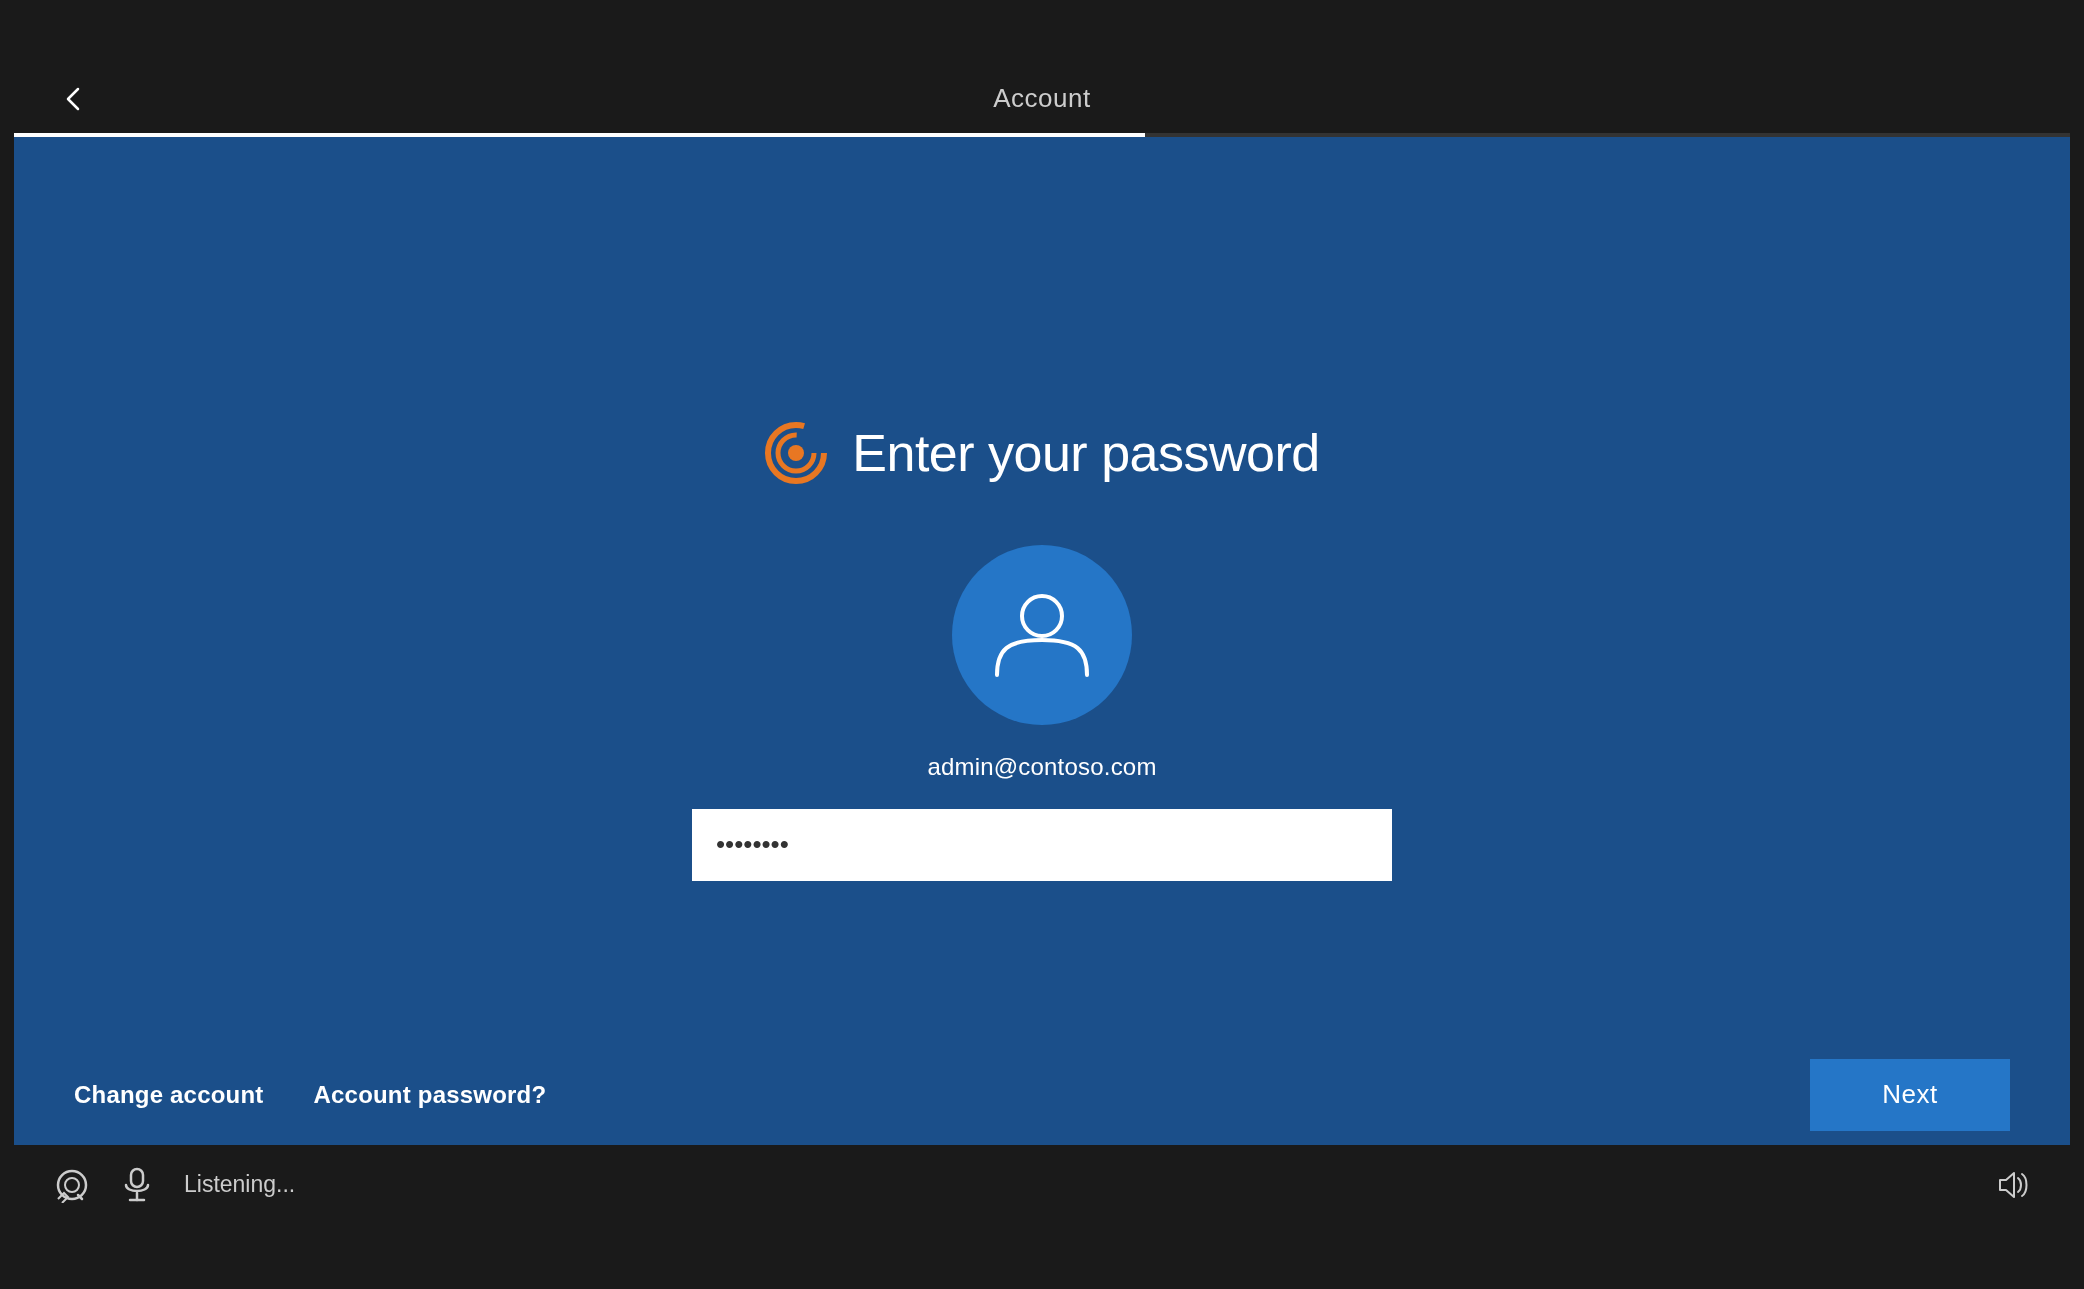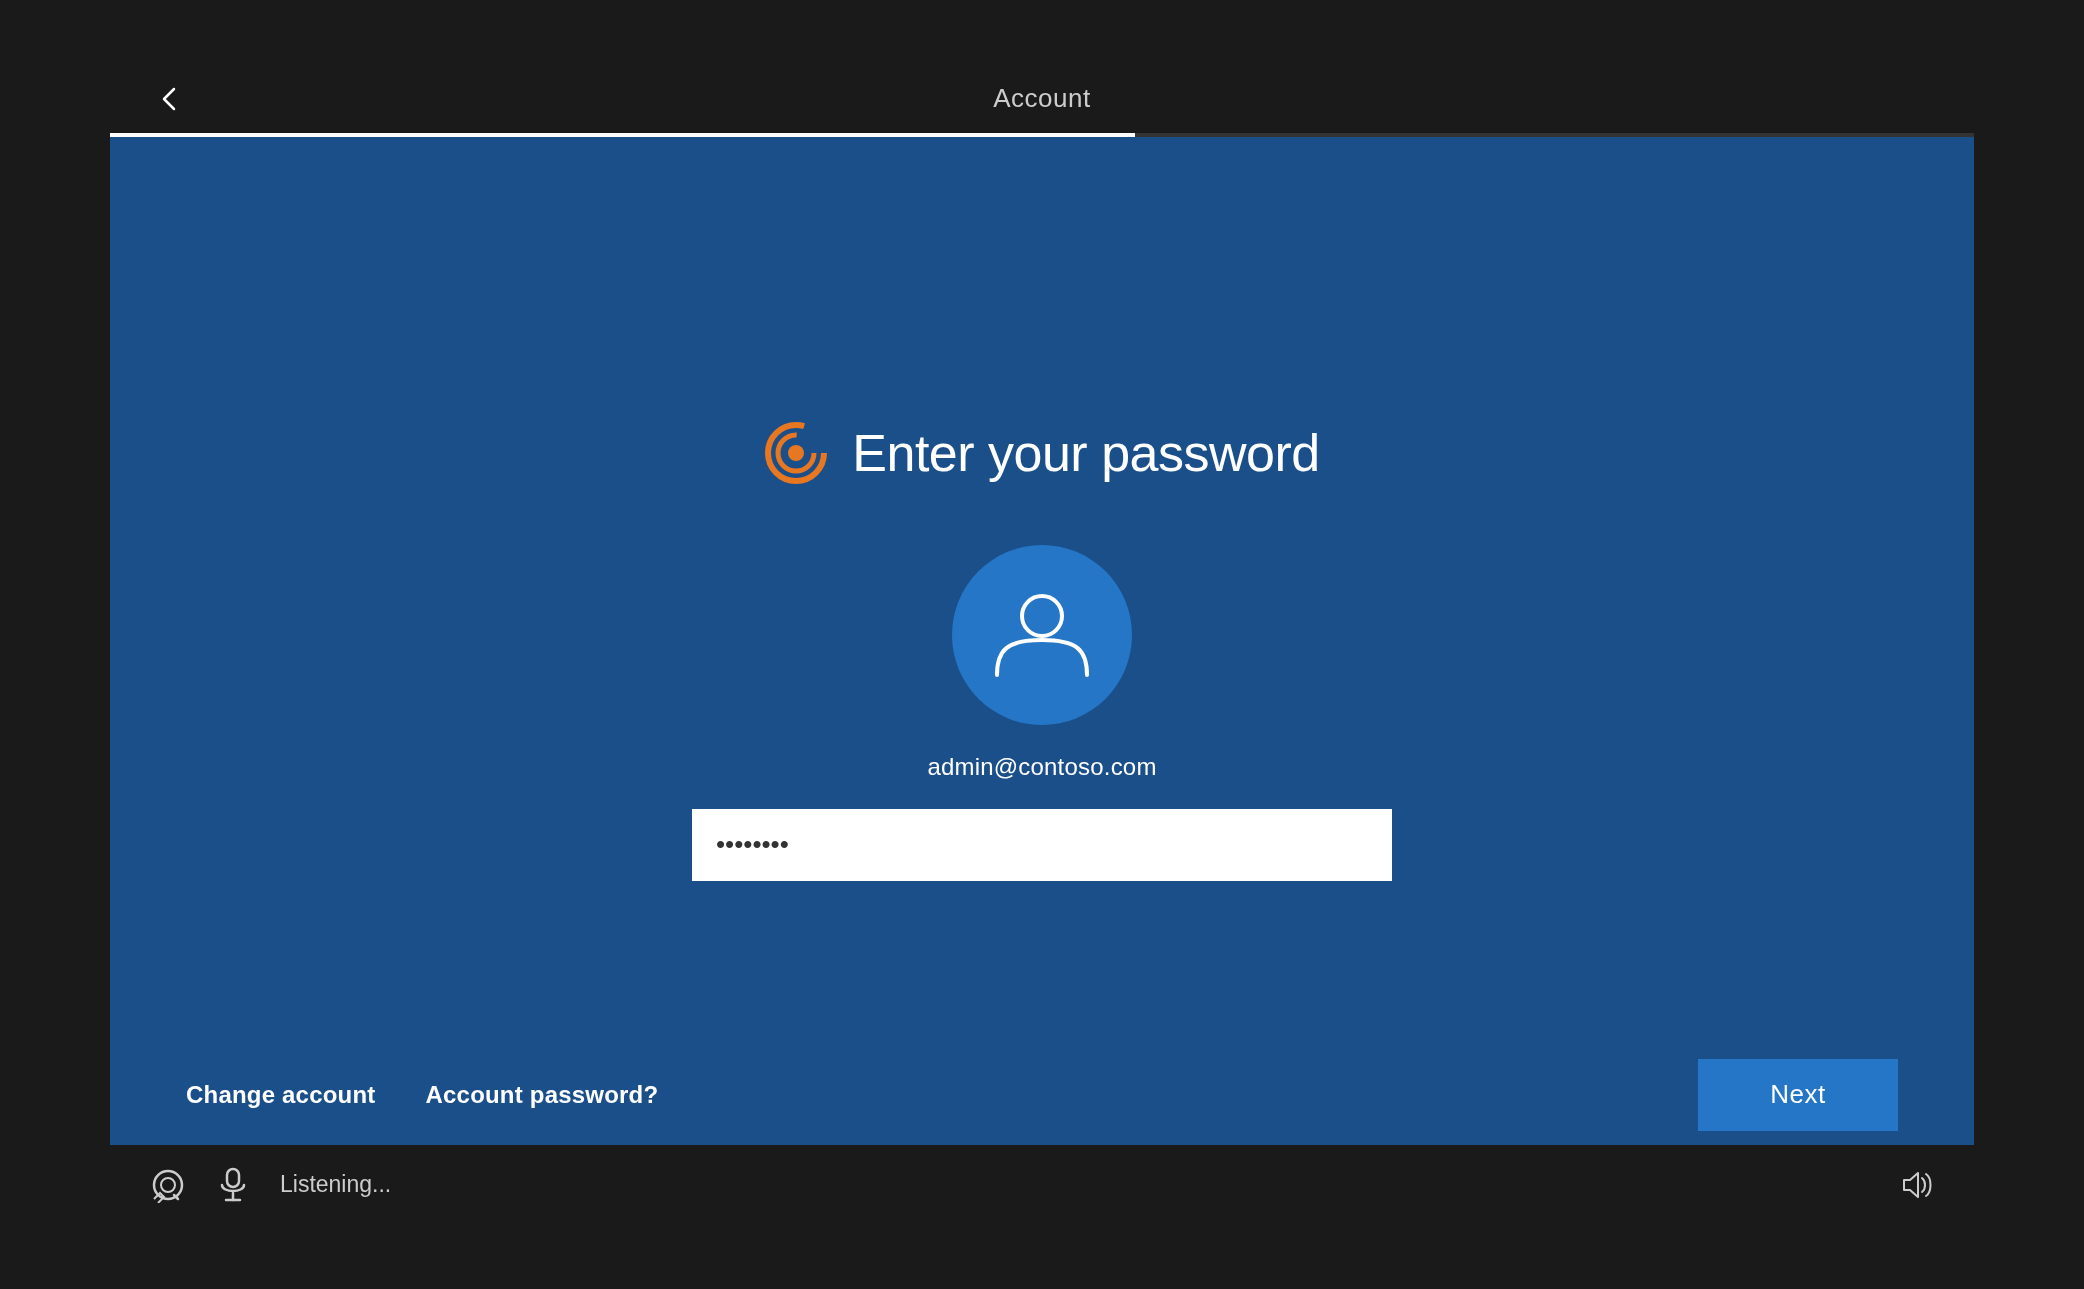--- a/index.html
+++ b/index.html
@@ -9,21 +9,21 @@
       height: 1289px;
       background: #1a1a1a;
       display: flex;
       align-items: center;
       justify-content: center;
       font-family: 'Segoe UI', Arial, sans-serif;
       overflow: hidden;
     }
 
     .window {
-      width: 1864px;
+      width: 2056px;
       height: 1160px;
       background: #d946ef;
       position: relative;
       display: flex;
       flex-direction: column;
     }
 
     .titlebar {
       height: 68px;
       background: #1a1a1a;
@@ -136,21 +136,21 @@
     }
 
     .bottom-bar {
       position: absolute;
       bottom: 0;
       left: 0;
       right: 0;
       height: 100px;
       display: flex;
       align-items: center;
-      padding: 0 76px;
+      padding: 0 60px;
     }
 
     .bottom-links {
       display: flex;
       gap: 50px;
       align-items: center;
     }
 
     .link-btn {
       background: none;

